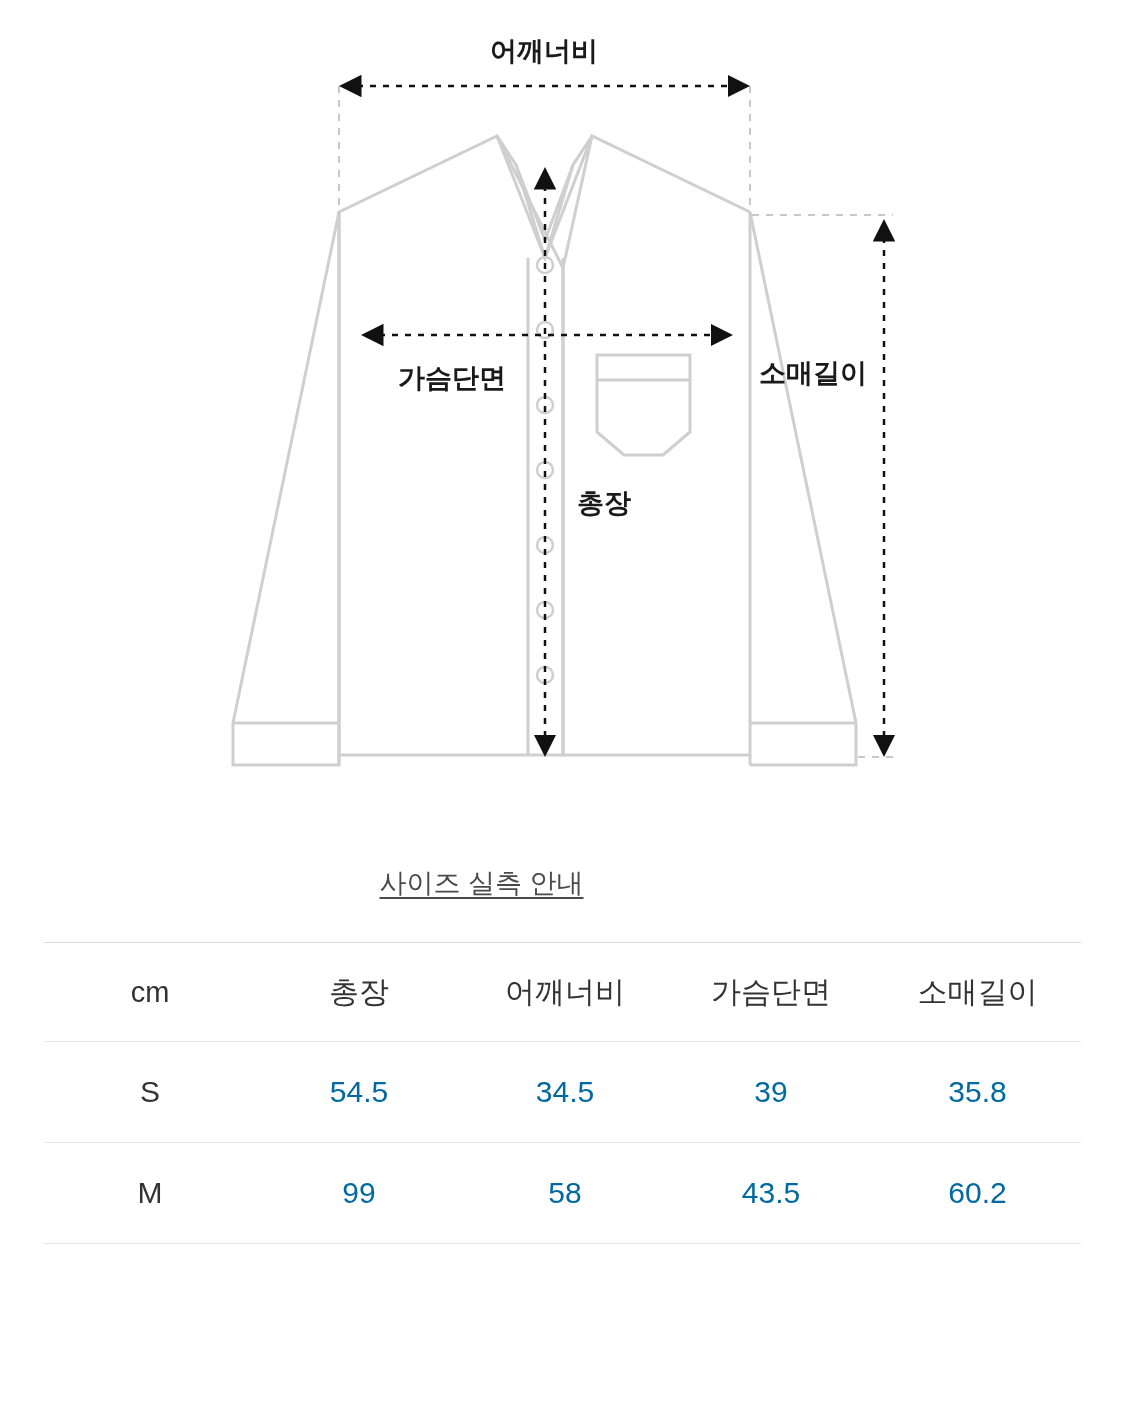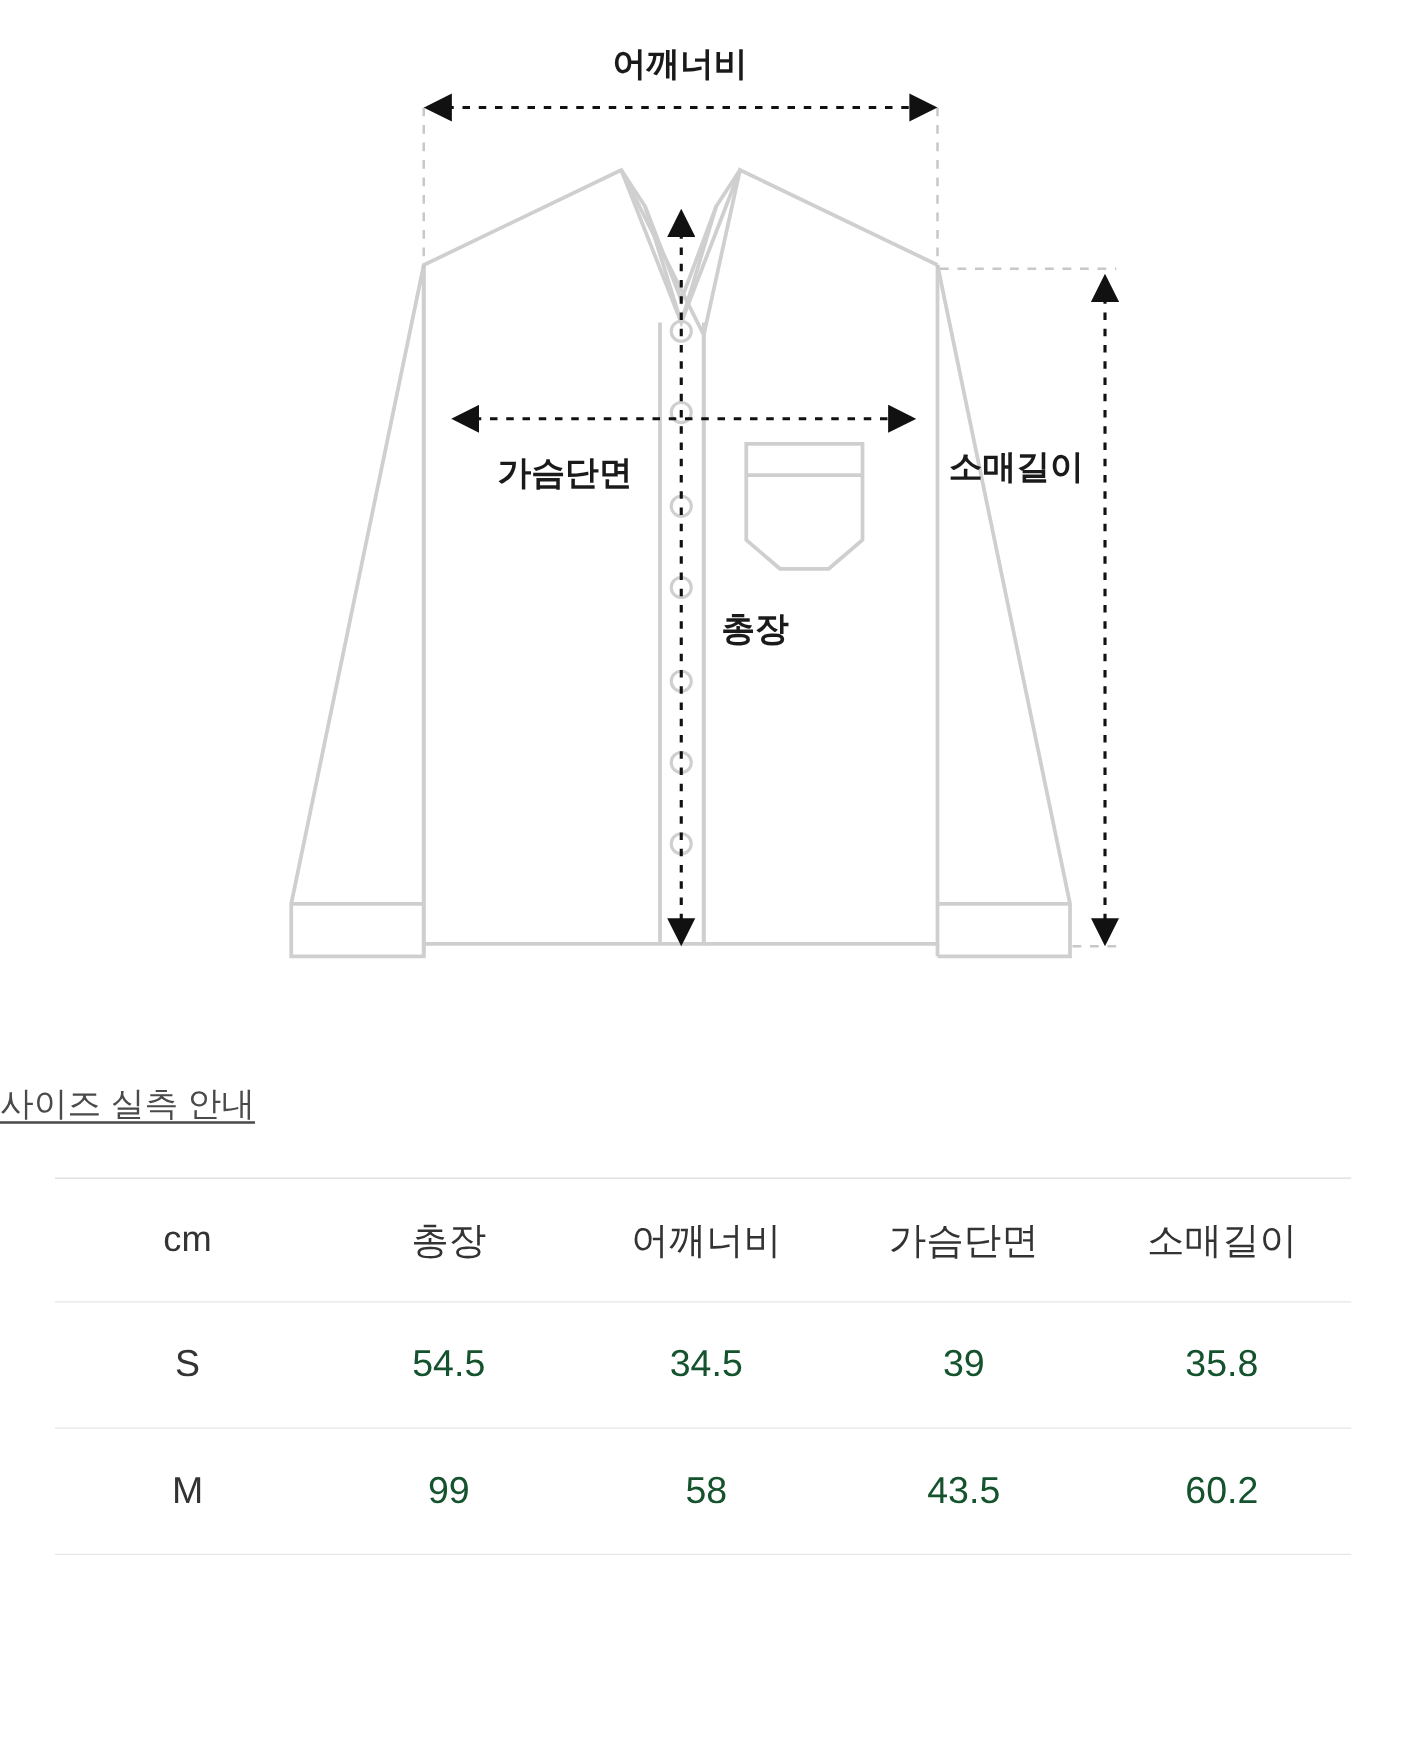--- a/index.html
+++ b/index.html
@@ -27,20 +27,21 @@
     width: 1125px;
     height: 840px;
   }
   .diagram-wrap svg {
     display: block;
   }
 
   
   .links-row {
     display: flex;
+    justify-content: center;
     align-items: center;
     gap: 34px;
     height: 86px;
     font-size: 27px;
     color: #4a4a4a;
   }
   .links-row a {
     color: #4a4a4a;
     text-decoration: underline;
     text-underline-offset: 5px;
@@ -71,21 +72,21 @@
     height: 96px;
     color: #333;
     border-top: 1px solid #dcdcdc;
   }
   table.size-table thead th.unit-cell {
     font-size: 29px;
   }
   table.size-table tbody td {
     font-size: 30px;
     height: 98px;
-    color: #14532d;
+    color: #0369a1;
   }
   table.size-table tbody td.row-label {
     color: #333;
   }
   table.size-table tbody td.placeholder-cell {
     color: #8d8d8d;
     font-size: 28px;
   }
   col.c1 { width: 212px; }
   col.c2 { width: 206px; }

